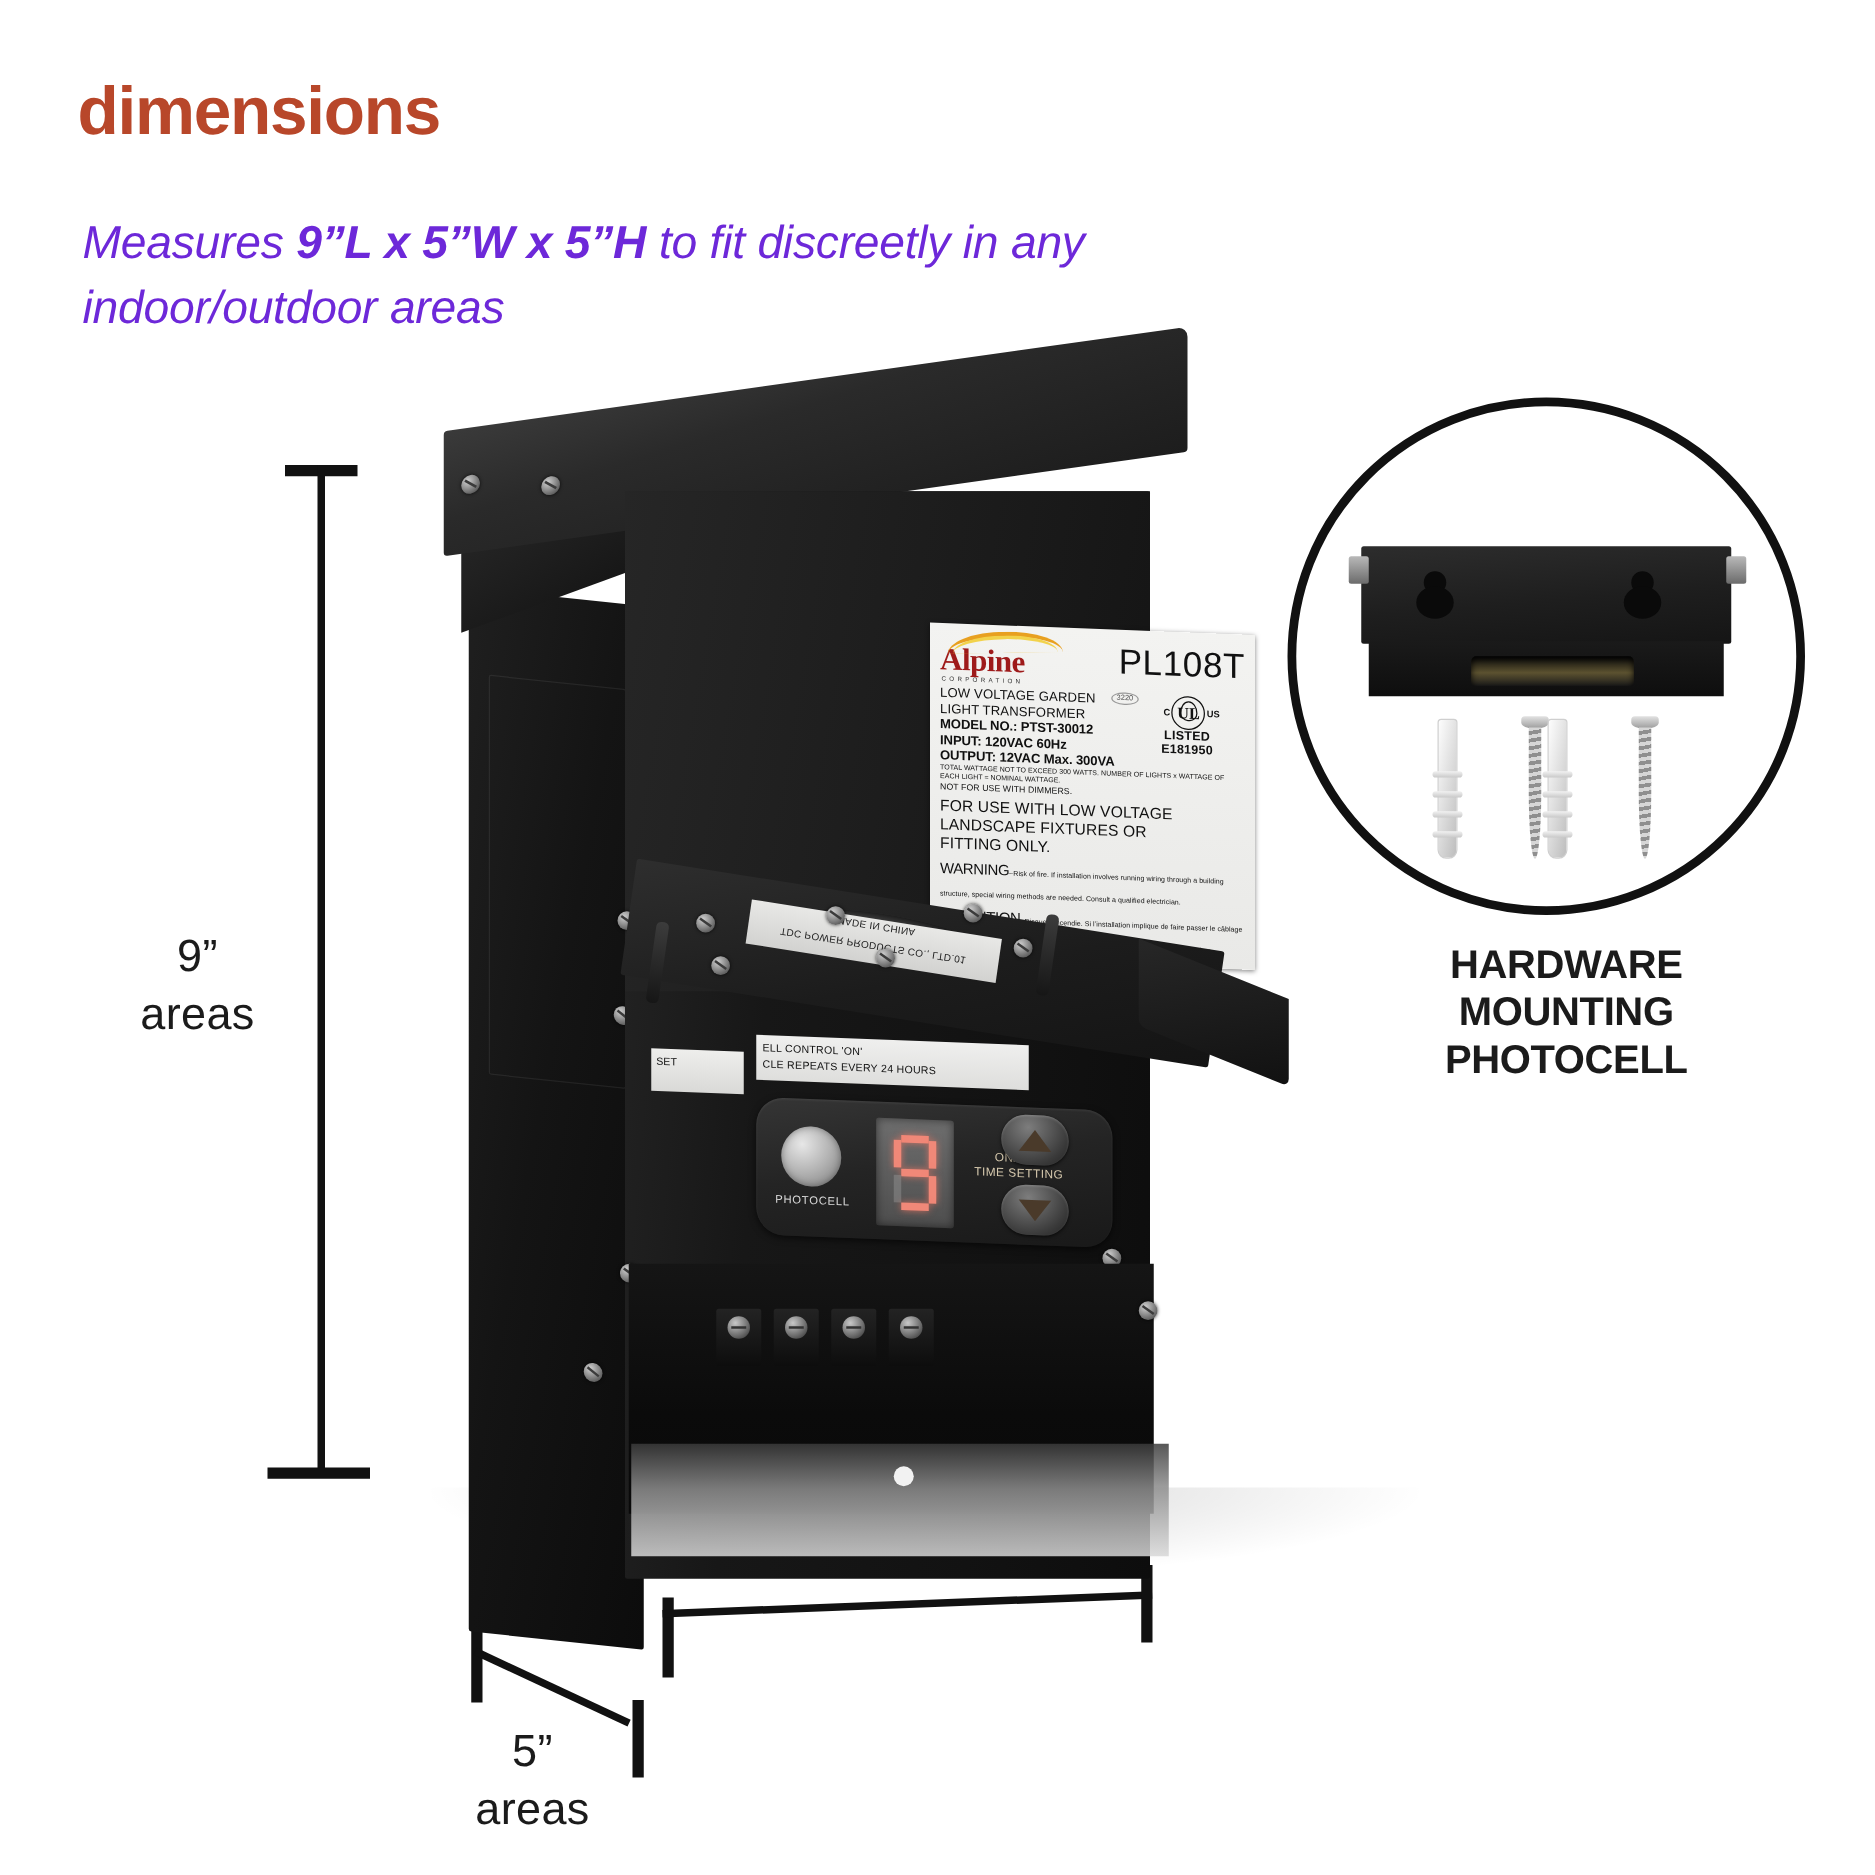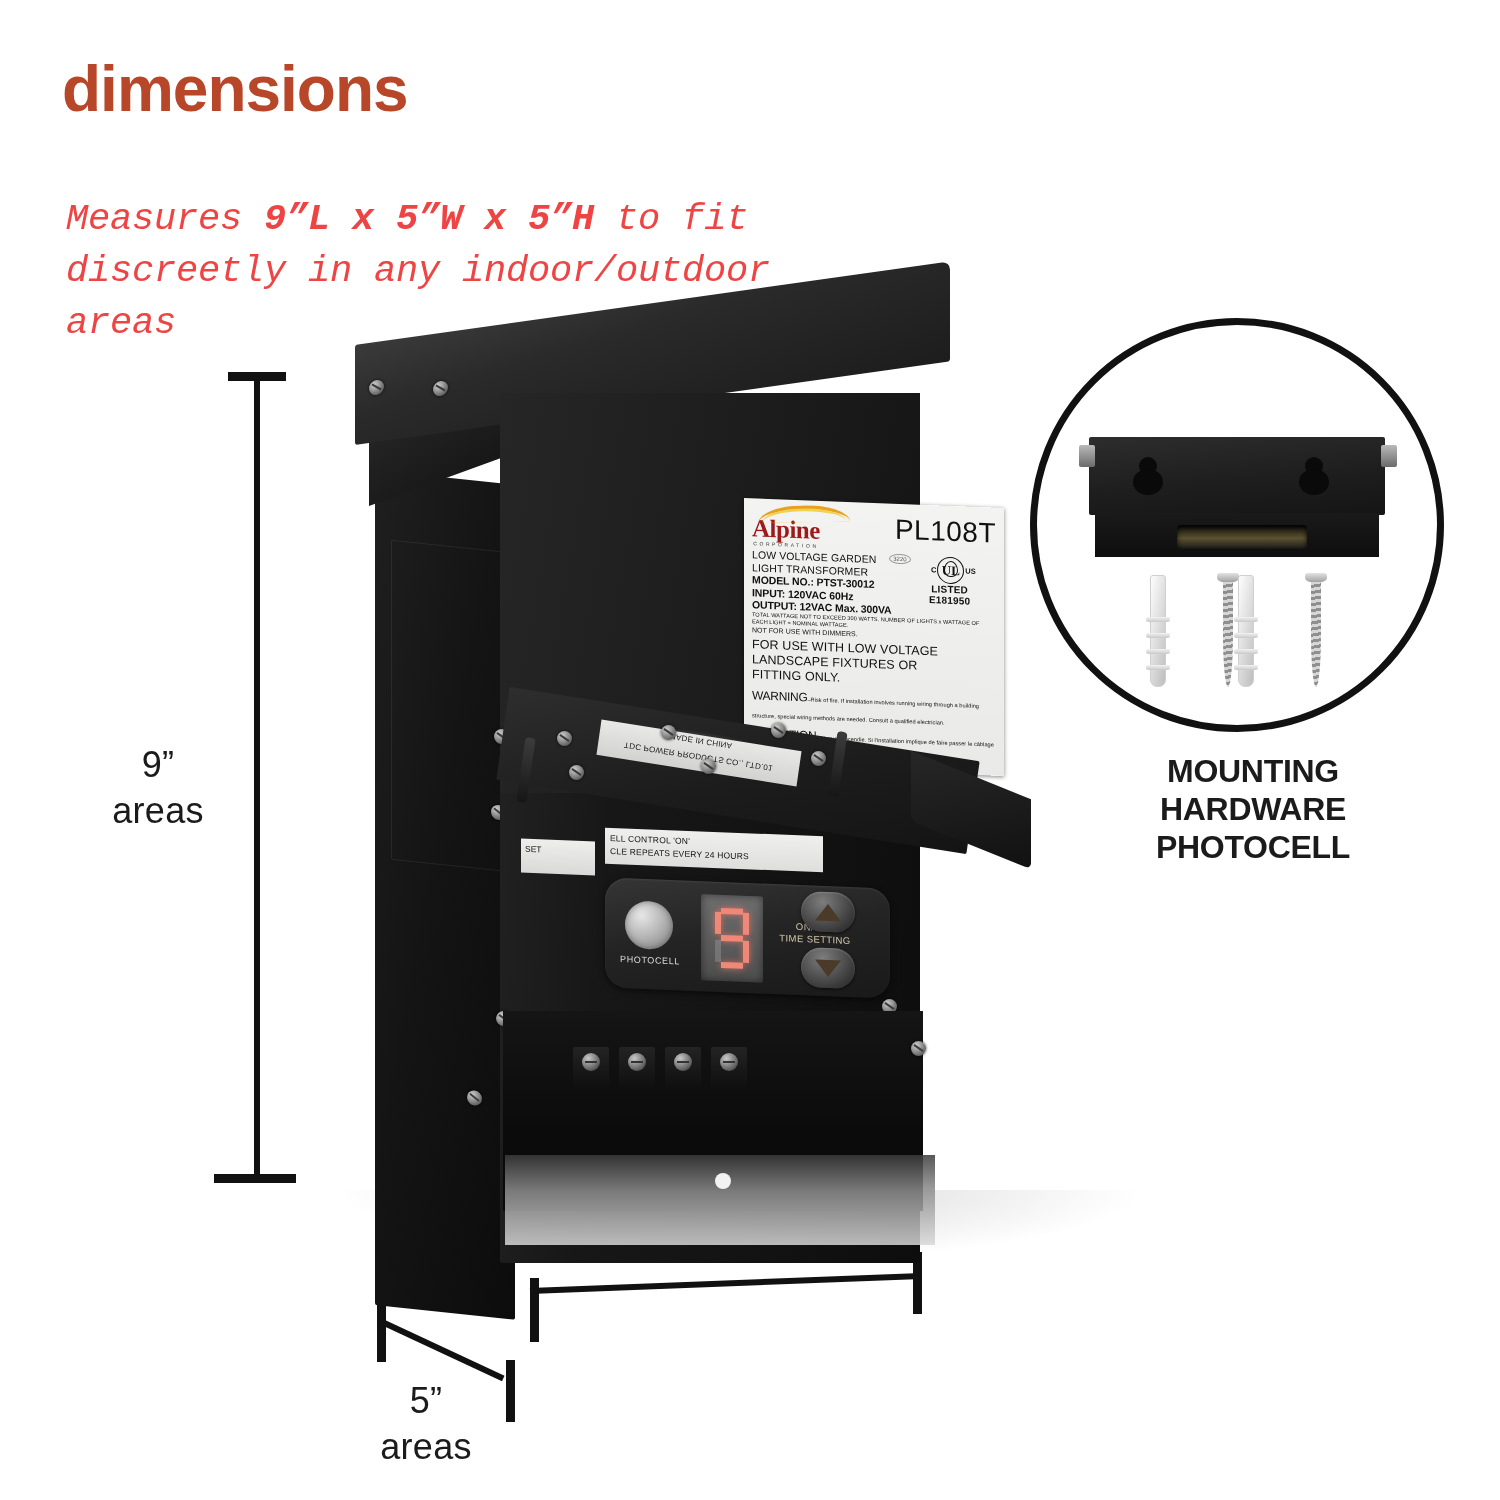--- a/index.html
+++ b/index.html
@@ -6,27 +6,27 @@
   body{
     width:1500px;height:1500px;background:#ffffff;
     font-family:"Liberation Sans", sans-serif;
     overflow:hidden;position:relative;
   }
   .page{position:relative;width:1500px;height:1500px;}
 
   
   .title{
     position:absolute;left:62px;top:46px;
-    font-size:64px;line-height:86px;font-weight:bold;
+    font-size:54px;line-height:86px;font-weight:bold;
     color:#B8472A;letter-spacing:-1px;
   }
   .subtitle{
-    position:absolute;left:66px;top:193px;width:820px;
+    position:absolute;left:66px;top:168px;width:820px;
     font-size:37px;line-height:52px;font-style:italic;
-    color:#ef4444;letter-spacing:-0.2px;font-family:Liberation Mono, monospace;
+    color:#6d28d9;letter-spacing:-0.2px;
   }
   .subtitle b{font-weight:bold;font-style:italic;}
 
   
   .dim-line{position:absolute;background:#111;}
   .v-line{width:6px;}
   .h-cap{height:9px;}
   .v-cap{width:9px;}
   .dim-label{
     position:absolute;font-size:36px;line-height:46px;color:#1b1b1b;
@@ -540,18 +540,18 @@
       <div class="fin" style="top:74px;"></div>
       <div class="fin" style="top:90px;"></div>
     </div>
     <div class="screwpin" style="left:268px;">
       <div class="head"></div>
       <div class="shaft"></div>
     </div>
   </div>
 
   <div class="mount-text">
+    <div>HARDWARE</div>
     <div>MOUNTING</div>
-    <div>HARDWARE</div>
     <div>PHOTOCELL</div>
   </div>
 
 </div>
 
 </body></html>

